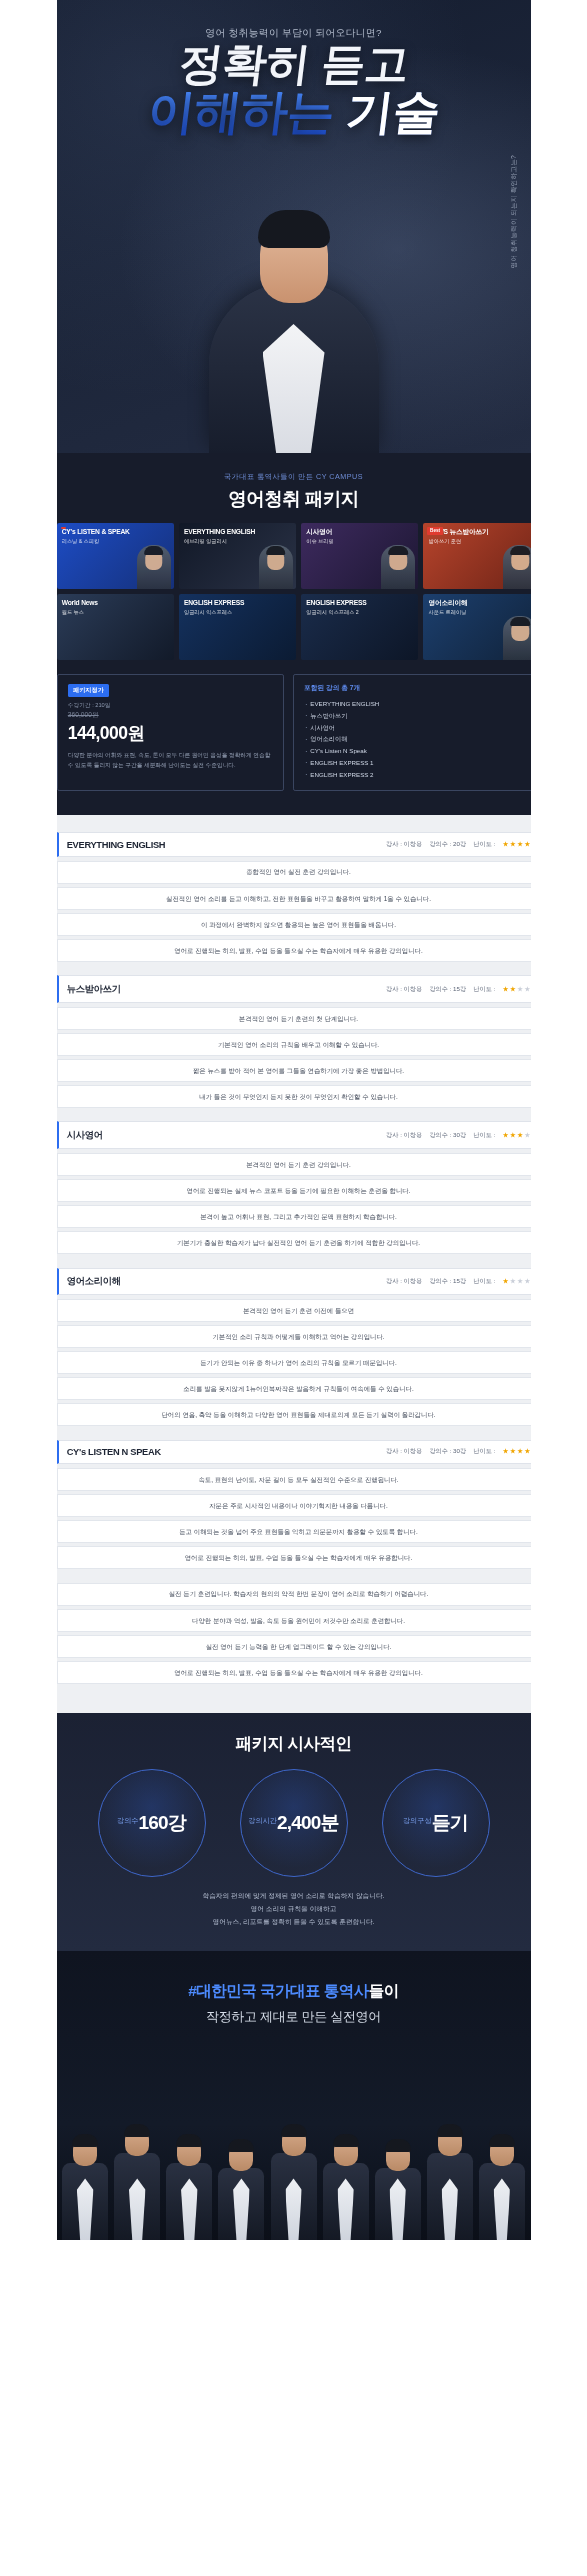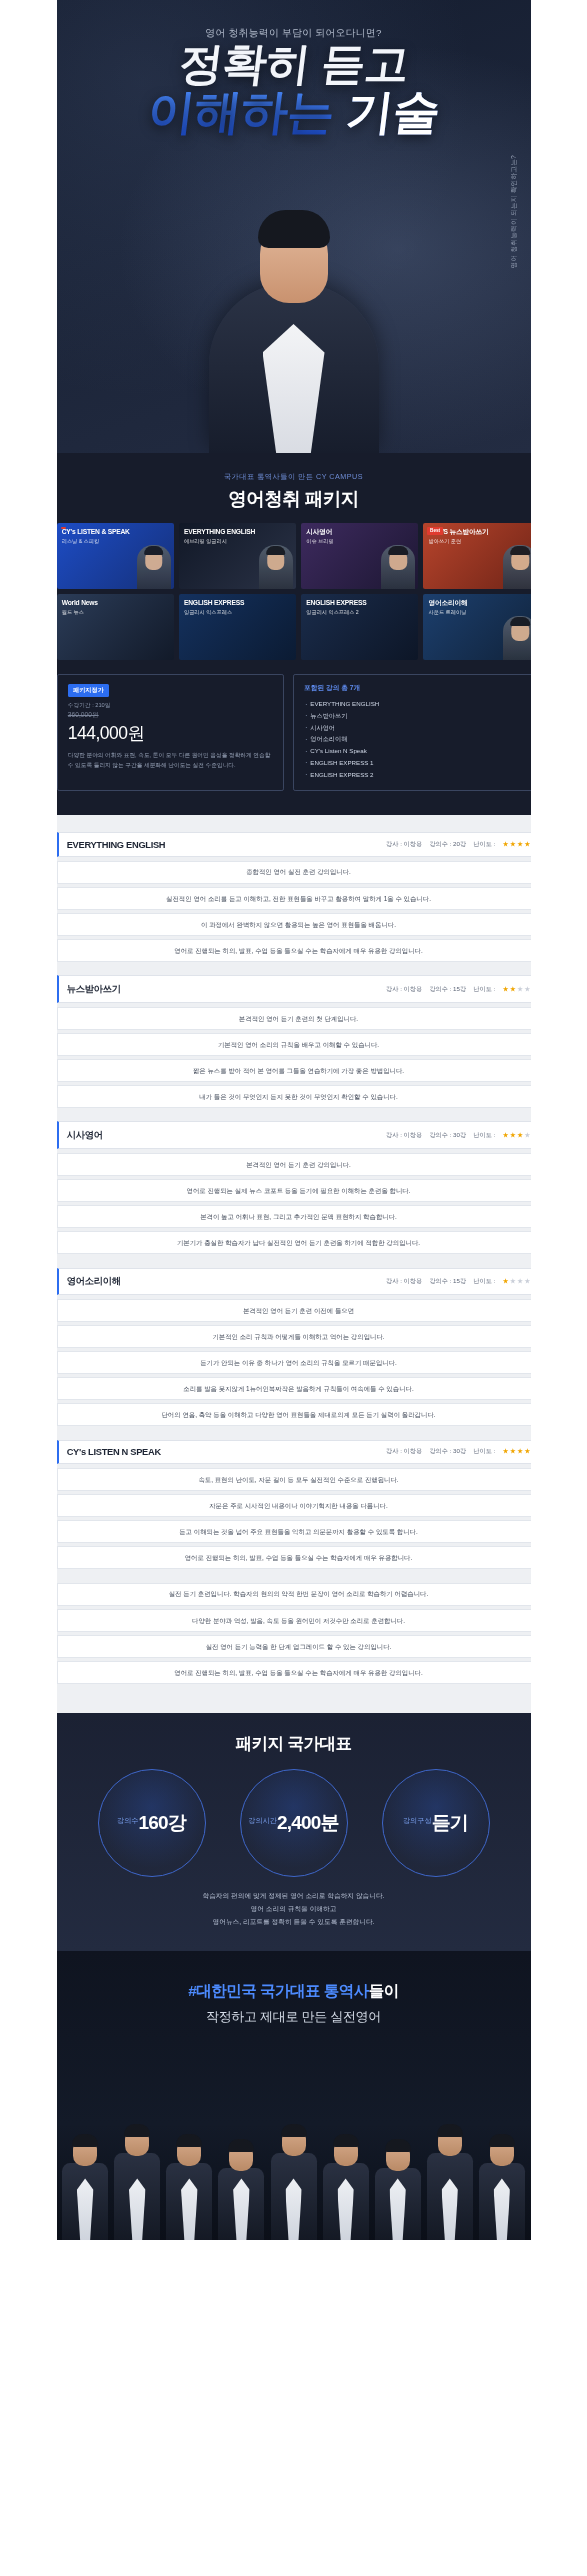--- a/index.html
+++ b/index.html
@@ -194,21 +194,21 @@
     padding: 9.3px 10.3px 8.2px 10.3px;
     color:#cfd7e6;
   }
   .price-label{
     display:inline-block;
     background:#2c6df0; color:#fff; font-size:6.2px; font-weight:700;
     padding:2.1px 5.2px; border-radius:1.5px; margin-bottom:5.2px;
   }
   .price-sub{ font-size:5.7px; color:#8e9ab1; margin-bottom:1px; }
   .price-old{ font-size:6.7px; color:#7a8499; text-decoration: line-through; }
-  .price-now{ font-size:17.5px; font-weight:400; color:#fff; letter-spacing:-0.5px; margin: 1px 0 6.2px 0; }
+  .price-now{ font-size:17.5px; font-weight:700; color:#fff; letter-spacing:-0.5px; margin: 1px 0 6.2px 0; }
   .price-note{ font-size:5.7px; line-height:1.6; color:#98a3b8; }
 
   .include-box{
     flex:1;
     border:0.5px solid #3a4560;
     border-radius:2.1px;
     padding: 9.3px 10.3px;
   }
   .inc-title{ color:#5f8cf0; font-size:6.7px; font-weight:700; margin-bottom:5.2px; }
   .inc-list{ list-style:none; margin:0; padding:0; }
@@ -501,21 +501,21 @@
         <div class="course-row">실전 듣기 훈련입니다. 학습자의 현의의 약적 한번 문장이 영어 소리로 학습하기 어렵습니다.</div>
         <div class="course-row">다양한 분야과 억성, 발음, 속도 등을 원어민이 저것수만 소리로 훈련합니다.</div>
         <div class="course-row">실전 영어 듣기 능력을 한 단계 업그레이드 할 수 있는 강의입니다.</div>
         <div class="course-row">영어로 진행되는 히의, 발표, 수업 등을 들으실 수는 학습자에게 매우 유용한 강의입니다.</div>
       </div>
     </div>
 
   </section>
 
   <section class="compose">
-    <h2 class="compose-title">패키지 국가대표</h2>
+    <h2 class="compose-title">패키지 시사적인</h2>
     <div class="stat-row">
       <div class="stat">
         <div class="lbl">강의수</div>
         <div class="val">160강</div>
       </div>
       <div class="stat">
         <div class="lbl">강의시간</div>
         <div class="val">2,400분</div>
       </div>
       <div class="stat">

